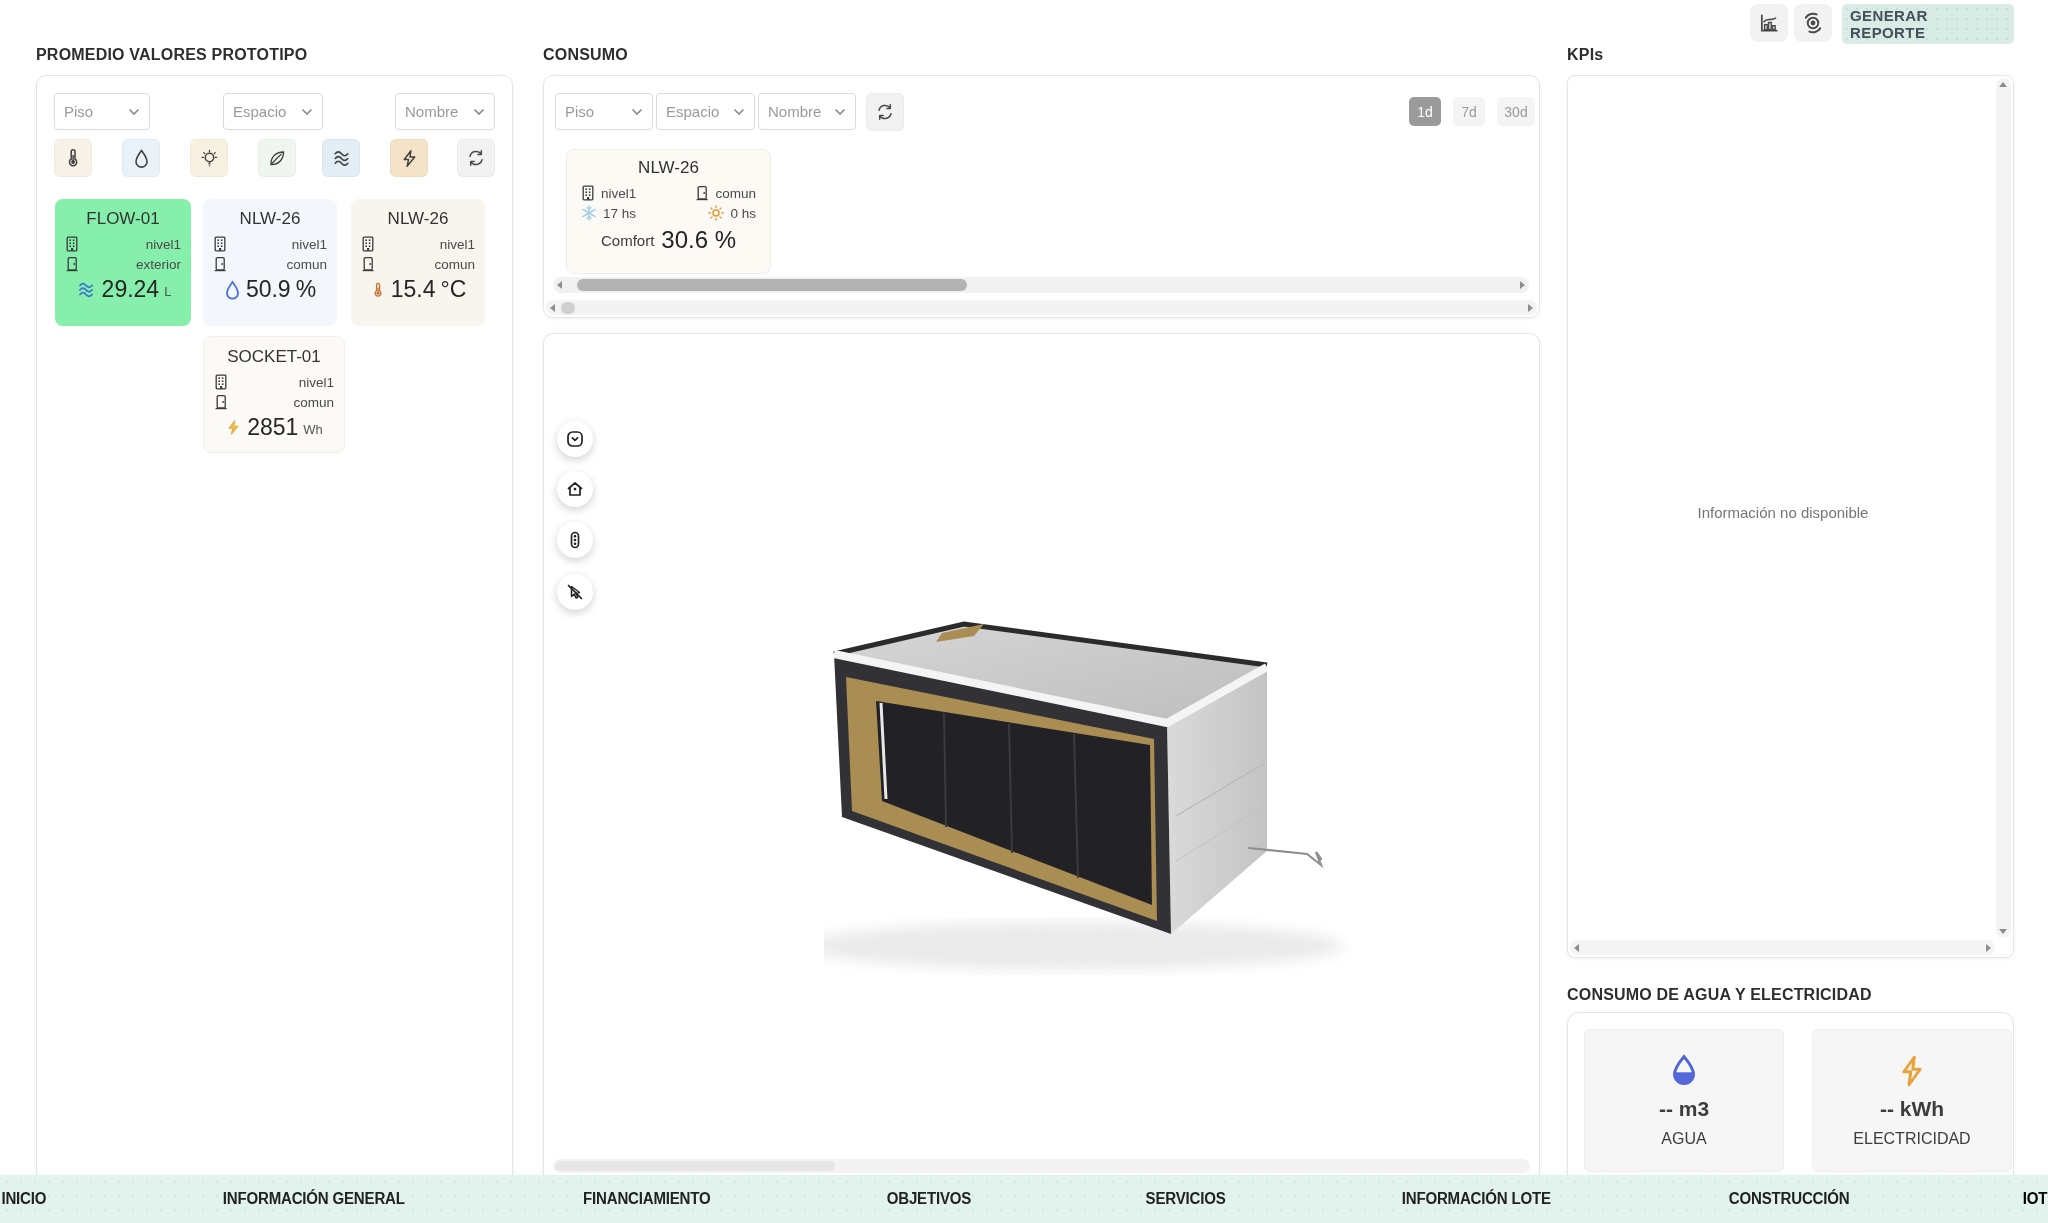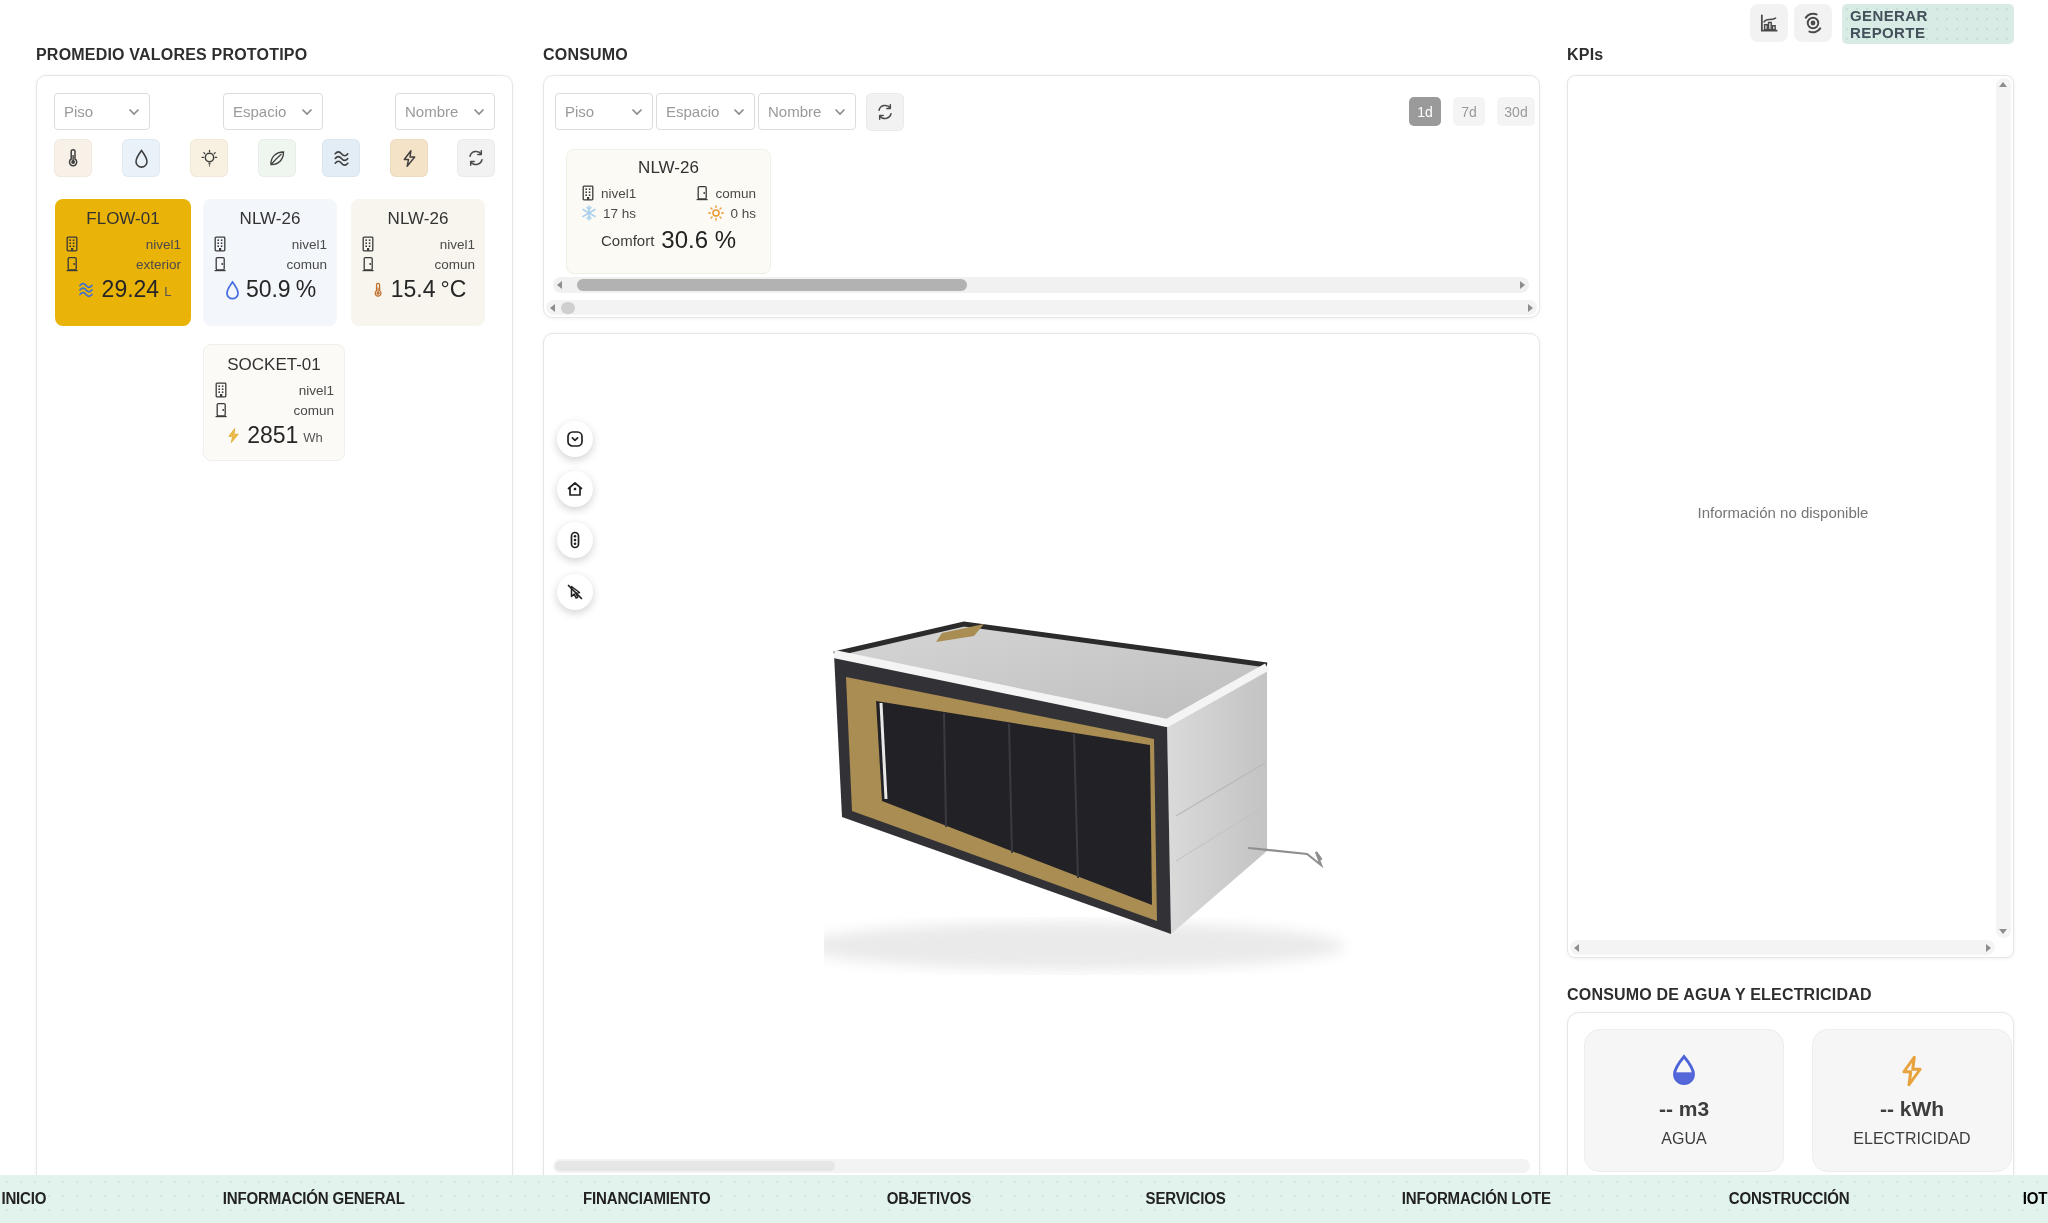--- a/index.html
+++ b/index.html
@@ -54,21 +54,21 @@
               box-shadow:0 3px 8px rgba(0,0,0,.18);display:flex;align-items:center;justify-content:center;cursor:pointer;}
 
   
   .top-icon-btn{position:absolute;width:38px;height:38px;border-radius:8px;background:#f2f2f2;
                 display:flex;align-items:center;justify-content:center;cursor:pointer;}
   .report-btn{position:absolute;height:40px;border-radius:5px;display:flex;align-items:center;justify-content:center;
               background:#d8ebe4;background-image:radial-gradient(#c3e0d7 1px,transparent 1.2px);background-size:10px 10px;
               color:#44505a;font-size:15px;font-weight:600;letter-spacing:.4px;cursor:pointer;padding:0 8px;}
 
   
-  .consumo-card{position:absolute;background:#f6f6f6;border:1px solid #ededed;border-radius:16px;
+  .consumo-card{position:absolute;background:#f6f6f6;border:1px solid #ededed;border-radius:6px;
                 display:flex;flex-direction:column;align-items:center;justify-content:center;gap:9px;box-sizing:border-box;}
   .consumo-card .val{font-size:21px;font-weight:700;color:#3d3d3d;}
   .consumo-card .lbl{font-size:16px;color:#3c3c3c;}
 
   
   .bottom-nav{position:absolute;left:0;top:1175px;width:2048px;height:48px;background:#e2f3ee;
               background-image:radial-gradient(#cde8e0 1px,transparent 1.2px);background-size:14px 14px;
               display:flex;align-items:center;justify-content:space-between;gap:60px;}
   .nav-item{font-size:16px;font-weight:700;color:#222;letter-spacing:-.2px;cursor:pointer;transform:scaleX(.94);}
   .nav-item.active{font-weight:800;color:#000;}
@@ -157,21 +157,21 @@
         <path d="M11.5 1.8 L4.5 11 h4.5 L7.5 18.2 L15.5 8.5 h-5 Z" fill="none" stroke="#3f3f3f" stroke-width="1.5" stroke-linejoin="round"></path>
       </svg>
     </div>
     <div class="icon-btn" style="left:420px;top:63px;background:#f2f2f2;">
       <svg width="20" height="20" viewBox="0 0 20 20">
         <path d="M4 8.2 A6.3 6.3 0 0 1 15.3 6.2 M15.3 2.8 v3.6 h-3.5" fill="none" stroke="#4a4a4a" stroke-width="1.5" stroke-linecap="round" stroke-linejoin="round"></path>
         <path d="M16 11.8 A6.3 6.3 0 0 1 4.7 13.8 M4.7 17.2 v-3.6 h3.5" fill="none" stroke="#4a4a4a" stroke-width="1.5" stroke-linecap="round" stroke-linejoin="round"></path>
       </svg>
     </div>
 
-    <div class="sensor-card" style="left:18px;top:123px;width:136px;height:127px;background:#eab308;">
+    <div class="sensor-card" style="left:18px;top:123px;width:136px;height:127px;background:#86efac;">
       <div class="sc-title">FLOW-01</div>
       <div class="sc-row">
         <svg width="14" height="16" viewBox="0 0 14 16">
           <rect x="2.2" y="1.2" width="9.6" height="13.6" rx="0.8" fill="none" stroke="#3a3a3a" stroke-width="1.3"></rect>
           <g fill="#3a3a3a">
               <rect x="4.4" y="3.4" width="1.6" height="1.6"></rect>
               <rect x="7.8" y="3.4" width="1.6" height="1.6"></rect>
               <rect x="4.4" y="6.4" width="1.6" height="1.6"></rect>
               <rect x="7.8" y="6.4" width="1.6" height="1.6"></rect>
               <rect x="4.4" y="9.4" width="1.6" height="1.6"></rect>
@@ -261,21 +261,21 @@
         <svg width="16" height="20" viewBox="0 0 20 20">
           <path d="M8.2 3.6 a1.9 1.9 0 0 1 3.8 0 V11 a3.6 3.6 0 1 1 -3.8 0 Z" fill="none" stroke="#c0702c" stroke-width="1.6"></path>
           <circle cx="10.1" cy="14" r="1.9" fill="#c0702c"></circle>
             <line x1="10.1" y1="13.6" x2="10.1" y2="7" stroke="#c0702c" stroke-width="1.5"></line>
         </svg>
         <span>15.4</span>
         <span>°C</span>
       </div>
     </div>
 
-    <div class="sensor-card" style="left:166px;top:268px;width:142px;height:117px;background:#fbfaf6;border:1px solid #f0efe9;">
+    <div class="sensor-card" style="left:166px;top:260px;width:142px;height:117px;background:#fbfaf6;border:1px solid #f0efe9;">
       <div class="sc-title">SOCKET-01</div>
       <div class="sc-row">
         <svg width="14" height="16" viewBox="0 0 14 16">
           <rect x="2.2" y="1.2" width="9.6" height="13.6" rx="0.8" fill="none" stroke="#3a3a3a" stroke-width="1.3"></rect>
           <g fill="#3a3a3a">
               <rect x="4.4" y="3.4" width="1.6" height="1.6"></rect>
               <rect x="7.8" y="3.4" width="1.6" height="1.6"></rect>
               <rect x="4.4" y="6.4" width="1.6" height="1.6"></rect>
               <rect x="7.8" y="6.4" width="1.6" height="1.6"></rect>
               <rect x="4.4" y="9.4" width="1.6" height="1.6"></rect>

